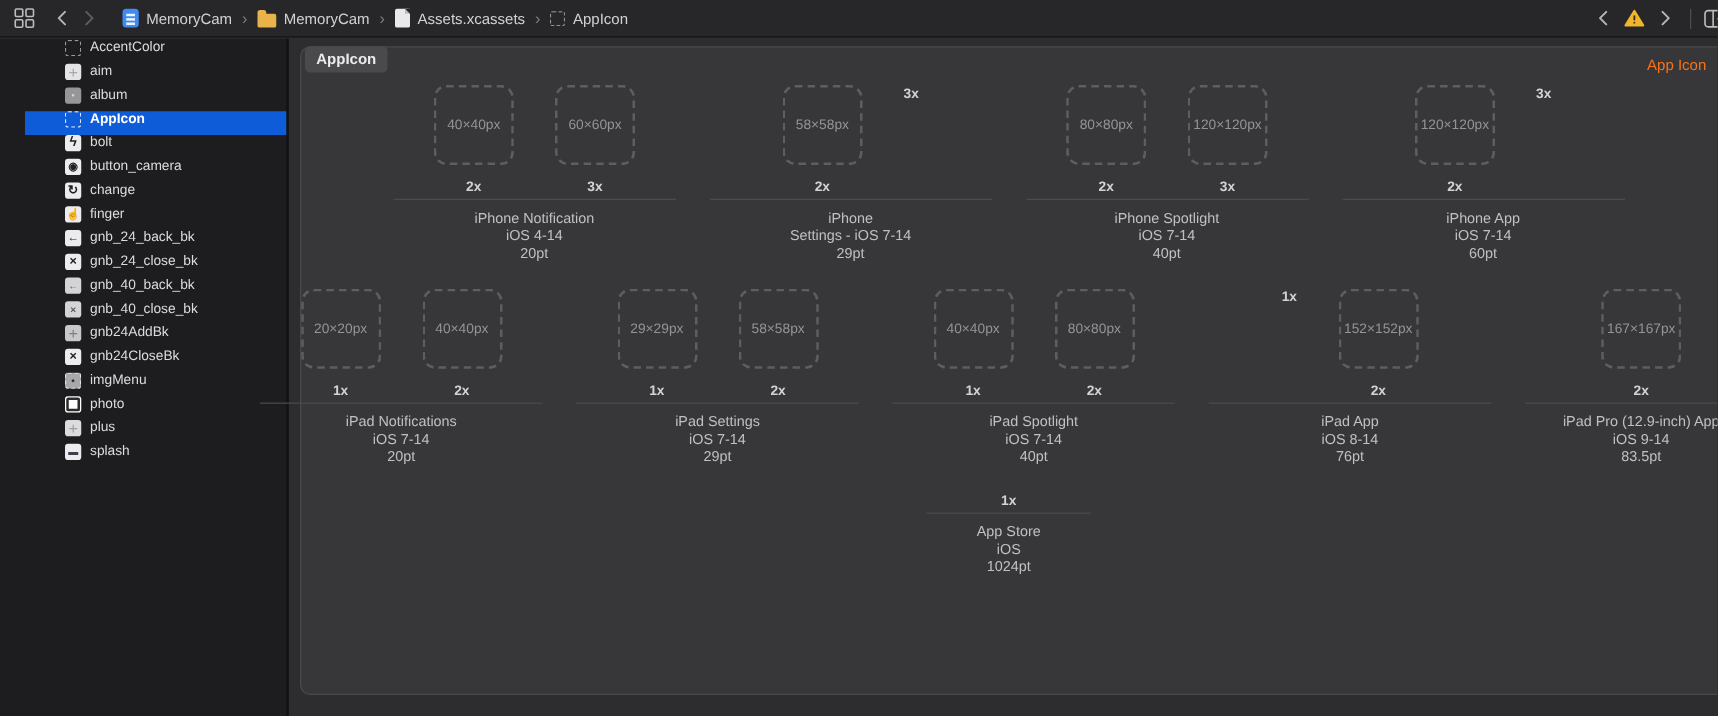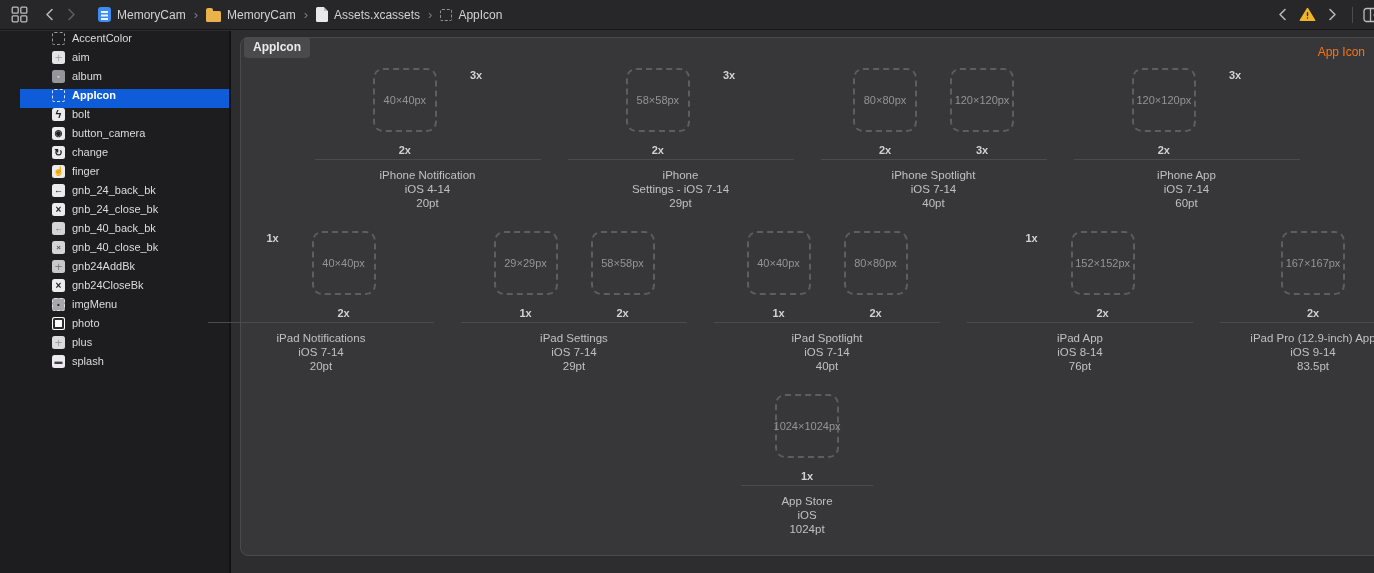--- a/index.html
+++ b/index.html
@@ -248,20 +248,21 @@
       <div class="type-label">App Icon</div>
       <div class="grid">
           <div class="srow srow-0">
             <div class="group">
               <div class="slots">
                 <div class="slotcell">
                   <div class="slotbox">40×40px</div>
                   <div class="scale">2x</div>
                 </div>
                 <div class="slotcell">
+                  <div class="slotbox">60×60px</div>
                   <div class="scale">3x</div>
                 </div>
               </div>
               <div class="gdivider"></div>
               <div class="gname">iPhone Notification
 iOS 4-14
 20pt</div>
             </div>
             <div class="group">
               <div class="slots">
@@ -307,20 +308,21 @@
               <div class="gdivider"></div>
               <div class="gname">iPhone App
 iOS 7-14
 60pt</div>
             </div>
           </div>
           <div class="srow srow-1">
             <div class="group">
               <div class="slots">
                 <div class="slotcell">
+                  <div class="slotbox">20×20px</div>
                   <div class="scale">1x</div>
                 </div>
                 <div class="slotcell">
                   <div class="slotbox">40×40px</div>
                   <div class="scale">2x</div>
                 </div>
               </div>
               <div class="gdivider"></div>
               <div class="gname">iPad Notifications
 iOS 7-14
@@ -383,21 +385,20 @@
               <div class="gdivider"></div>
               <div class="gname">iPad Pro (12.9-inch) App
 iOS 9-14
 83.5pt</div>
             </div>
           </div>
           <div class="srow srow-2">
             <div class="group">
               <div class="slots">
                 <div class="slotcell">
-                  <div class="slotbox">1024×1024px</div>
                   <div class="scale">1x</div>
                 </div>
               </div>
               <div class="gdivider"></div>
               <div class="gname">App Store
 iOS
 1024pt</div>
             </div>
           </div>
         </div>

